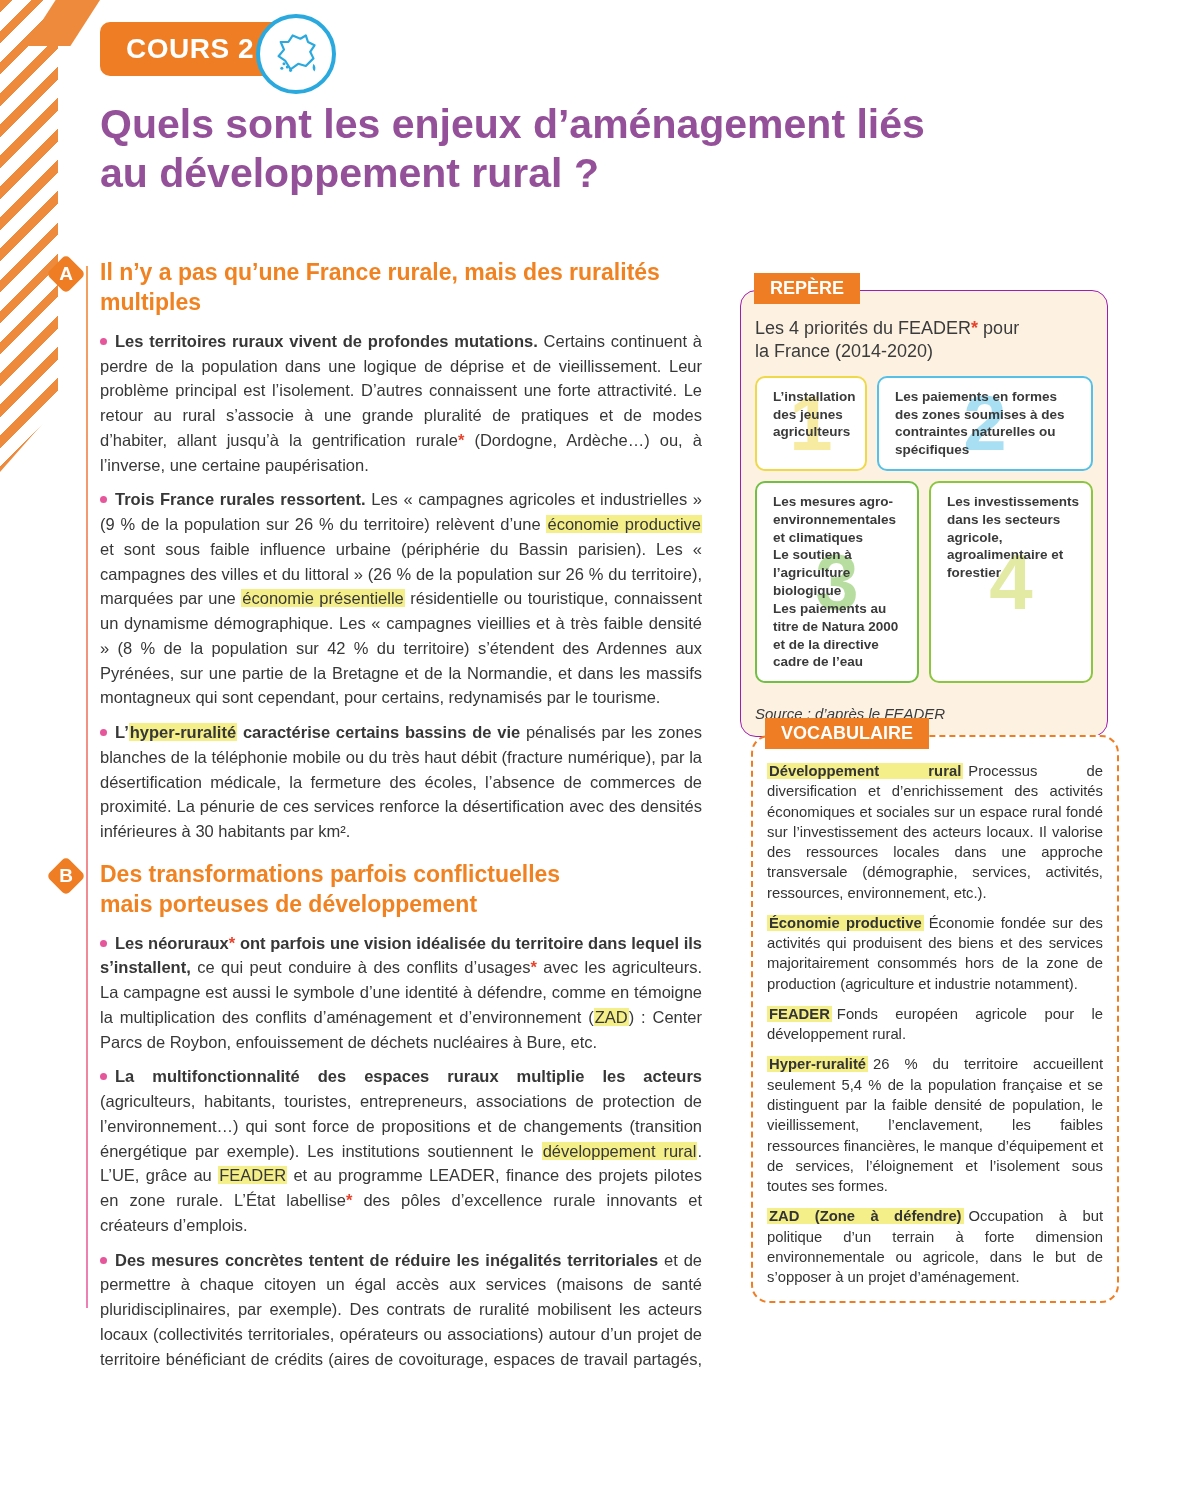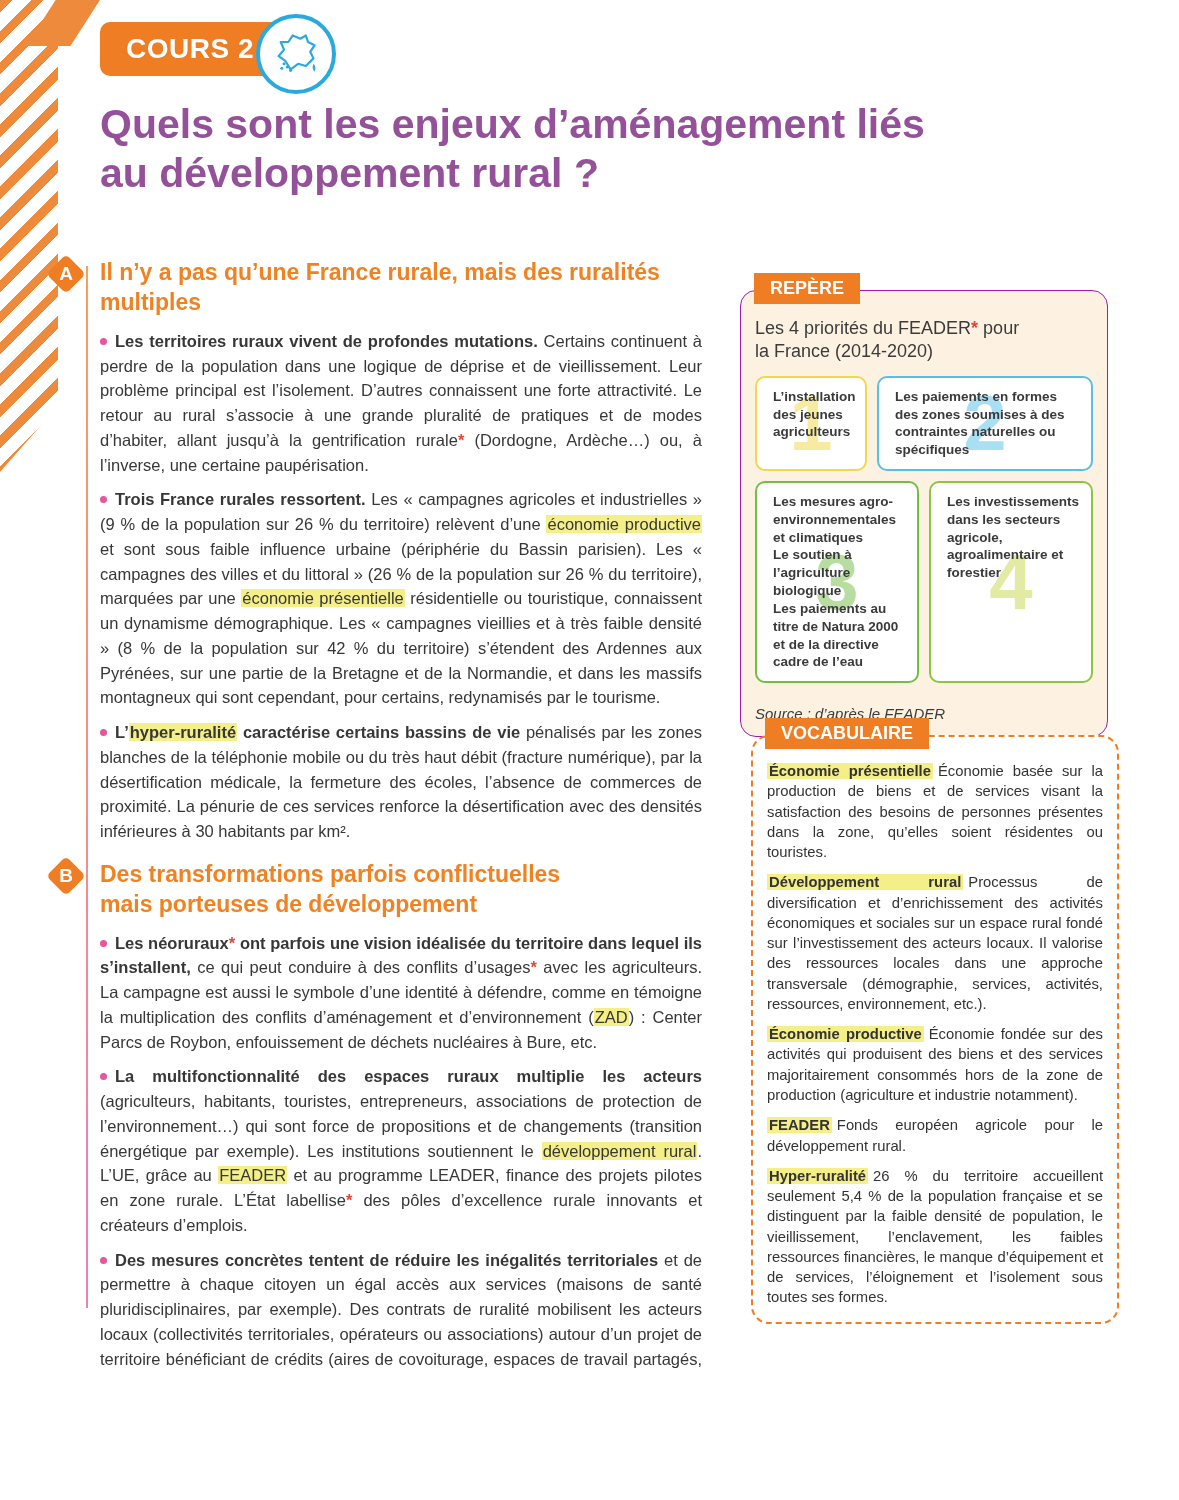--- a/index.html
+++ b/index.html
@@ -164,25 +164,25 @@
         </div>
       </div>
 
       <div class="source">Source : d’après le FEADER</div>
     </div>
   </div>
 
   <div class="vocab-wrap">
     <div class="box-label">VOCABULAIRE</div>
     <div class="vocab-box">
-      <p class="vocab-entry"><span class="term">Économie présentielle</span><span class="def">Économie basée sur la production de biens et de services visant la satisfaction des besoins de personnes présentes dans la zone, qu’elles soient résidentes ou touristes.</span></p>
       <p class="vocab-entry"><span class="term">Développement rural</span><span class="def">Processus de diversification et d’enrichissement des activités économiques et sociales sur un espace rural fondé sur l’investissement des acteurs locaux. Il valorise des ressources locales dans une approche transversale (démographie, services, activités, ressources, environnement, etc.).</span></p>
       <p class="vocab-entry"><span class="term">Économie productive</span><span class="def">Économie fondée sur des activités qui produisent des biens et des services majoritairement consommés hors de la zone de production (agriculture et industrie notamment).</span></p>
       <p class="vocab-entry"><span class="term">FEADER</span><span class="def">Fonds européen agricole pour le développement rural.</span></p>
       <p class="vocab-entry"><span class="term">Hyper-ruralité</span><span class="def">26 % du territoire accueillent seulement 5,4 % de la population française et se distinguent par la faible densité de population, le vieillissement, l’enclavement, les faibles ressources financières, le manque d’équipement et de services, l’éloignement et l’isolement sous toutes ses formes.</span></p>
+      <p class="vocab-entry"><span class="term">ZAD (Zone à défendre)</span><span class="def">Occupation à but politique d’un terrain à forte dimension environnementale ou agricole, dans le but de s’opposer à un projet d’aménagement.</span></p>
     </div>
   </div>
 
   <div class="footer">
     <span class="pageno">230</span><span class="theme-label">Thème 3</span><span class="theme-text">Les espaces ruraux : multifonctionnalité ou fragmentation ?</span>
   </div>
 
 </div>
 
 </body></html>

